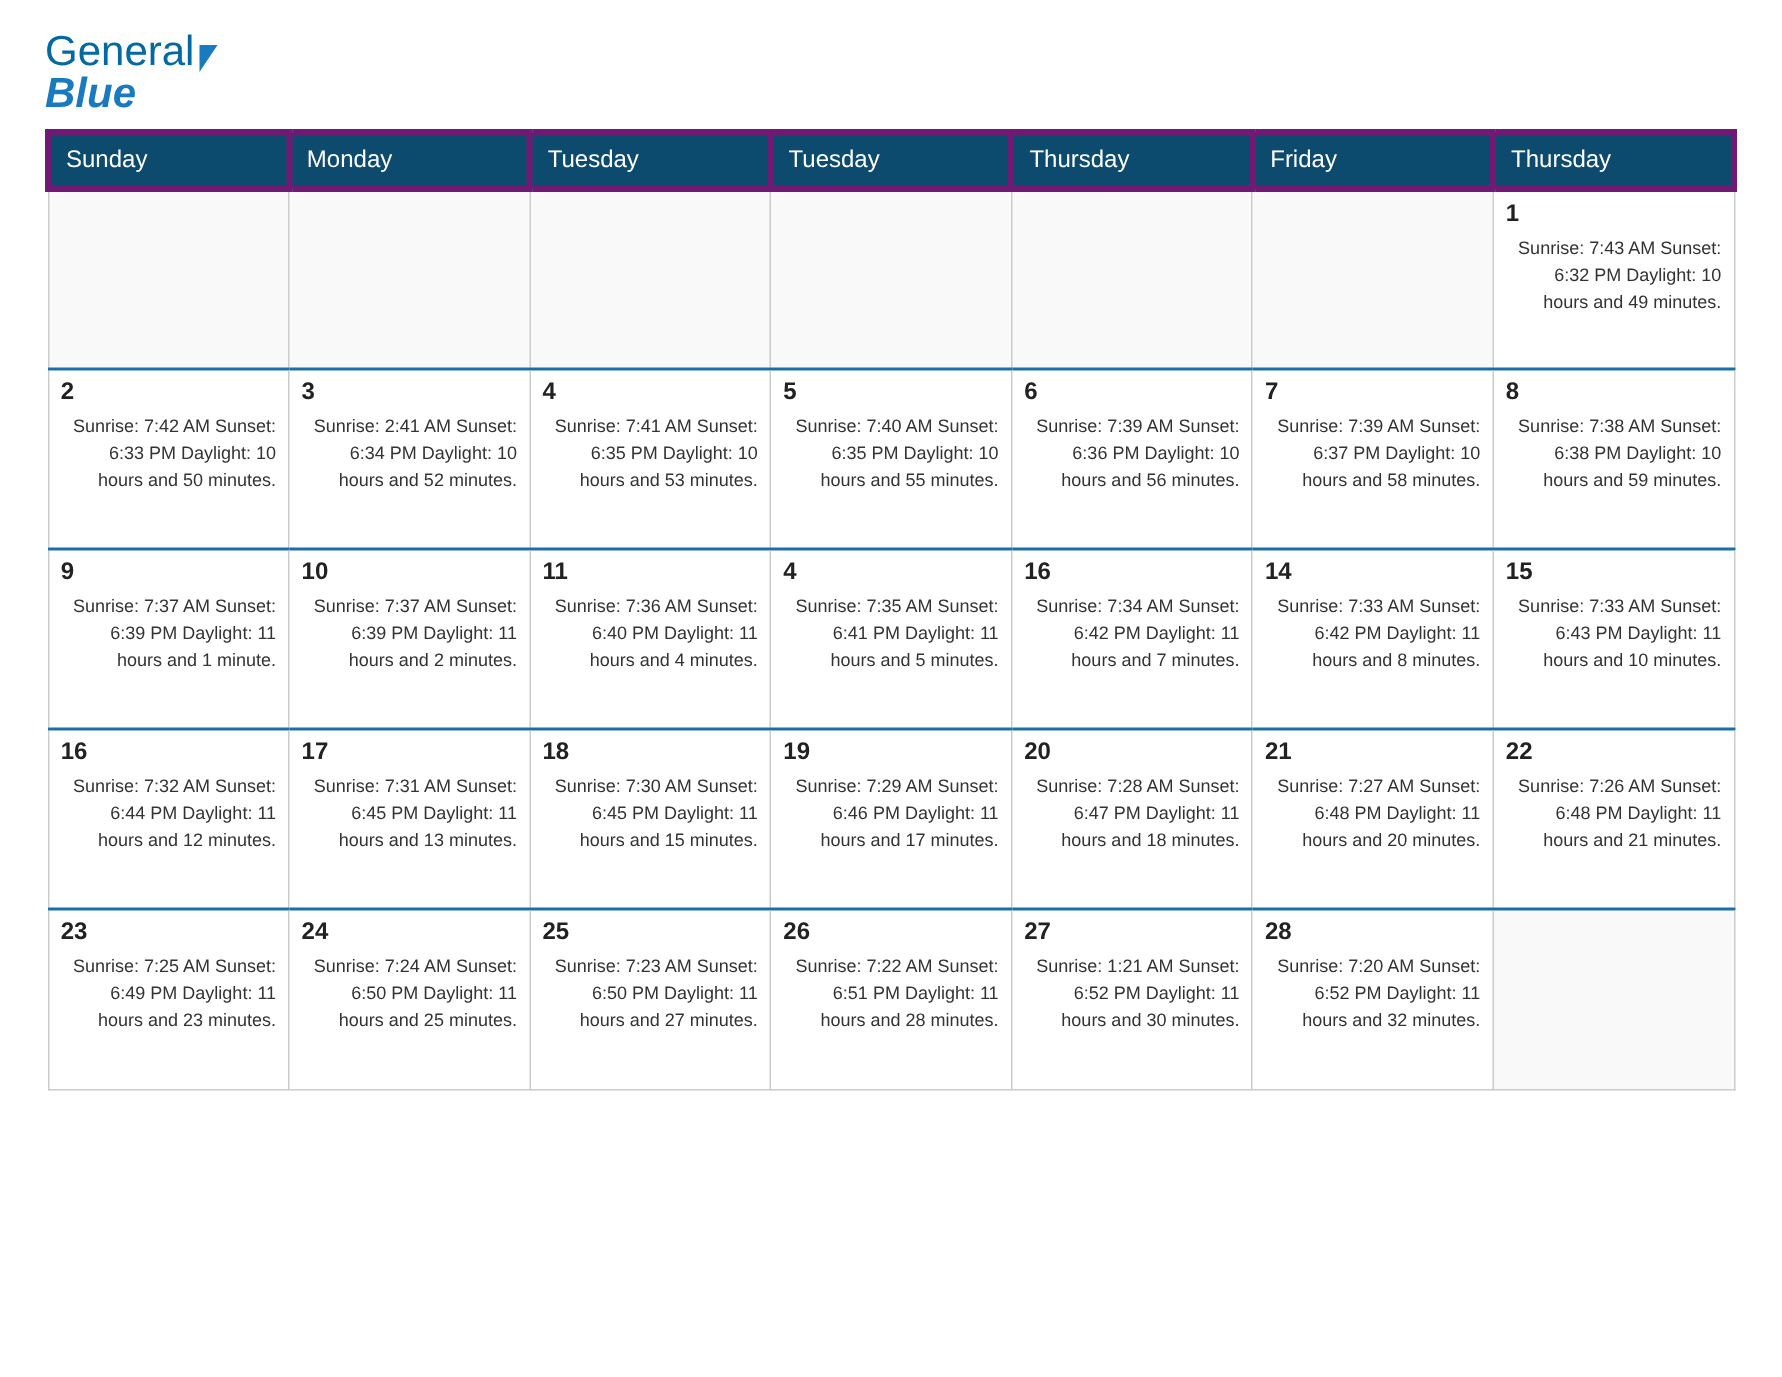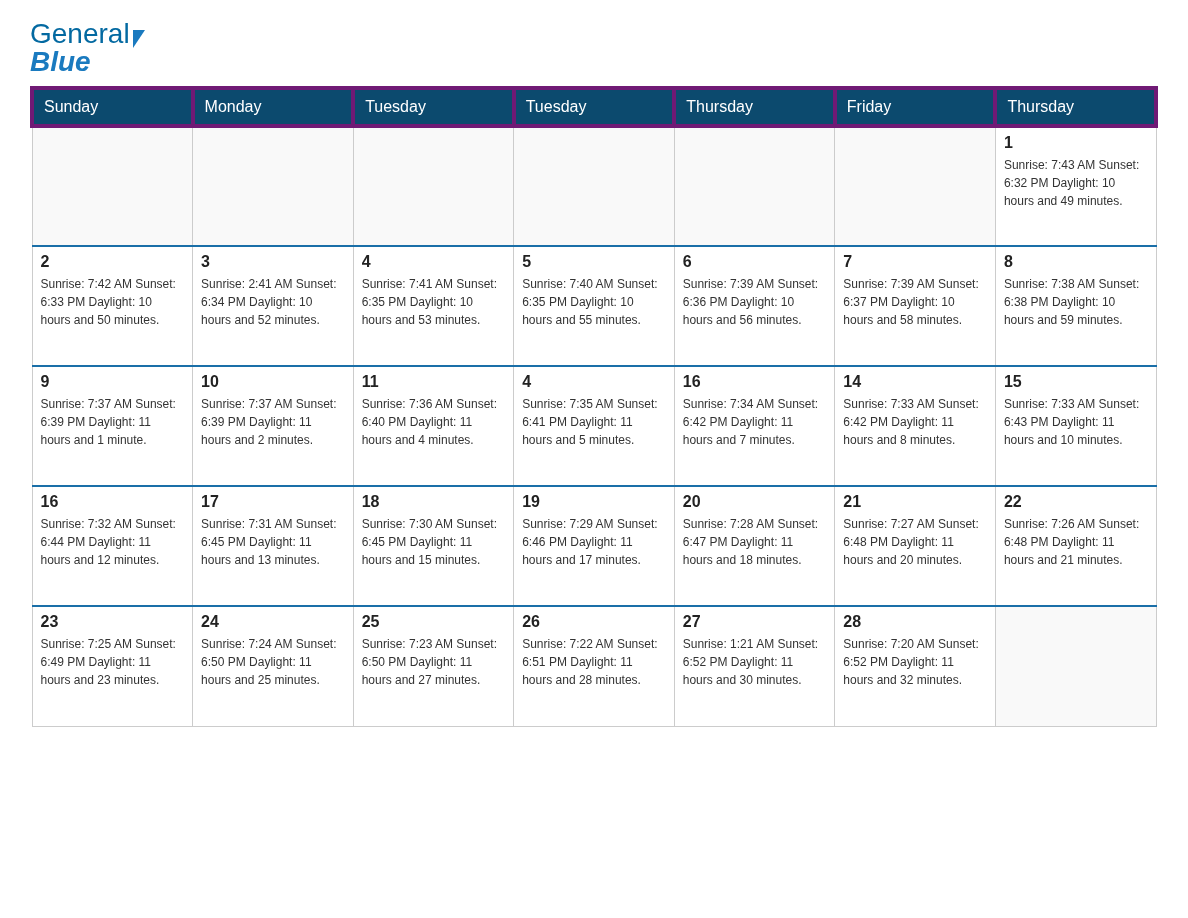--- a/index.html
+++ b/index.html
@@ -84,20 +84,21 @@
     .day-num {
       font-size: 16px;
       font-weight: bold;
       color: #222;
       margin-bottom: 4px;
     }
     .day-info {
       font-size: 12px;
       color: #333;
       line-height: 1.5;
+      text-align: right;
     }
     .empty-cell {
       background: #f9f9f9;
     }
     tr:first-child td {
       border-top: 2px solid #1a6fa8;
     }
     .week-row td {
       border-top: 2px solid #1a6fa8;
     }

